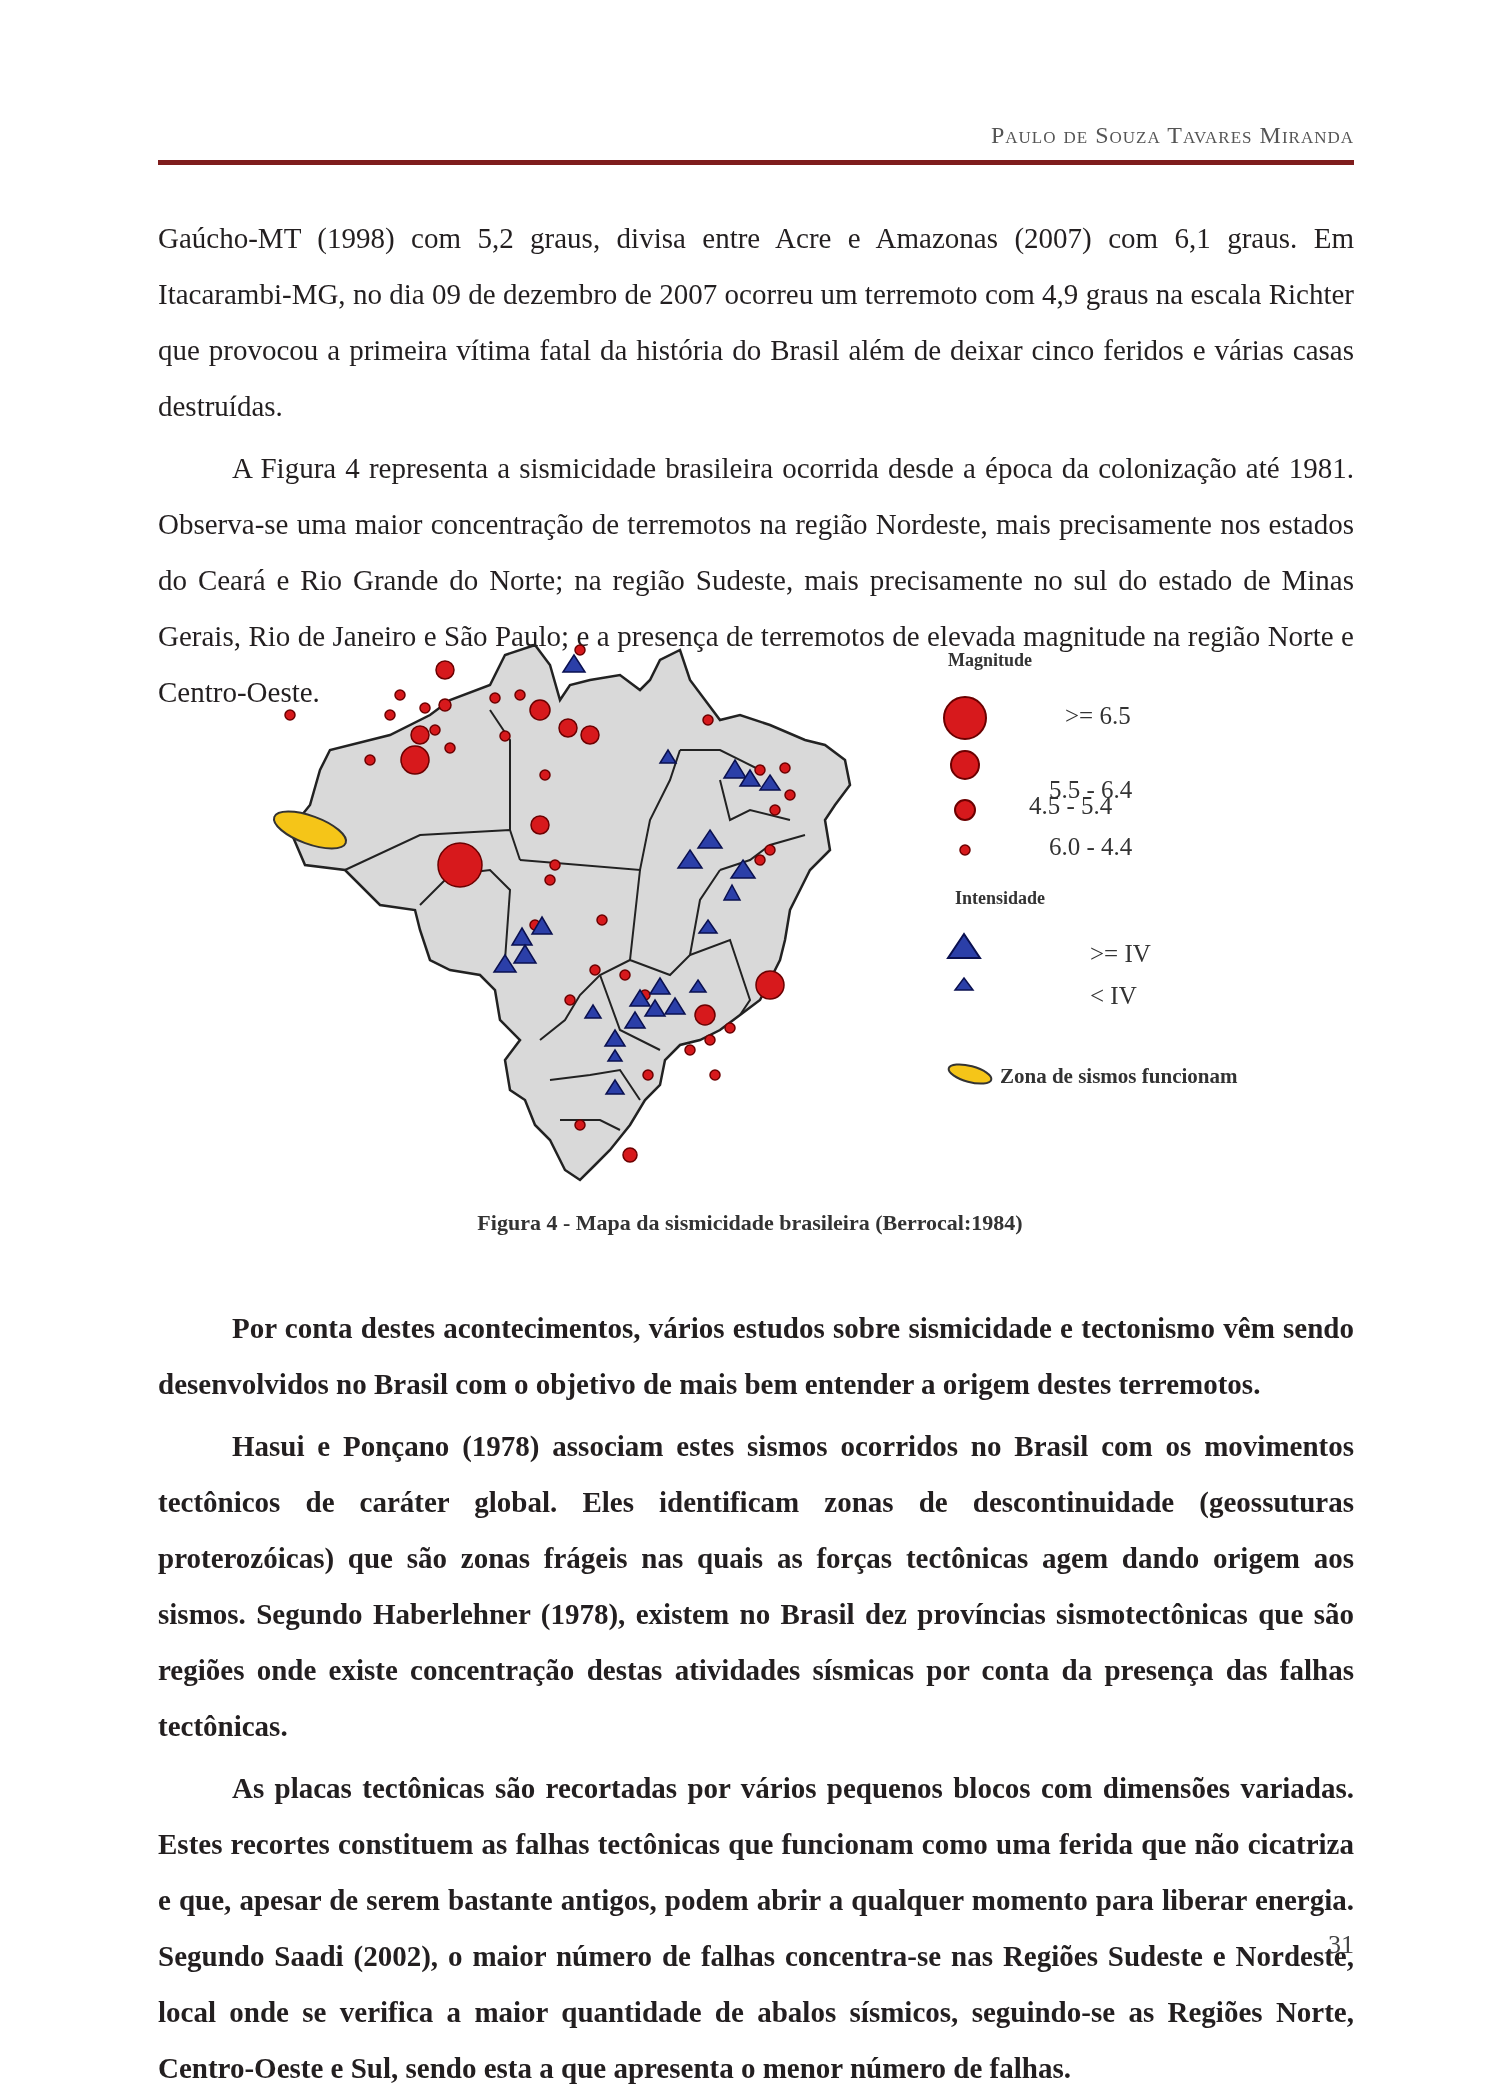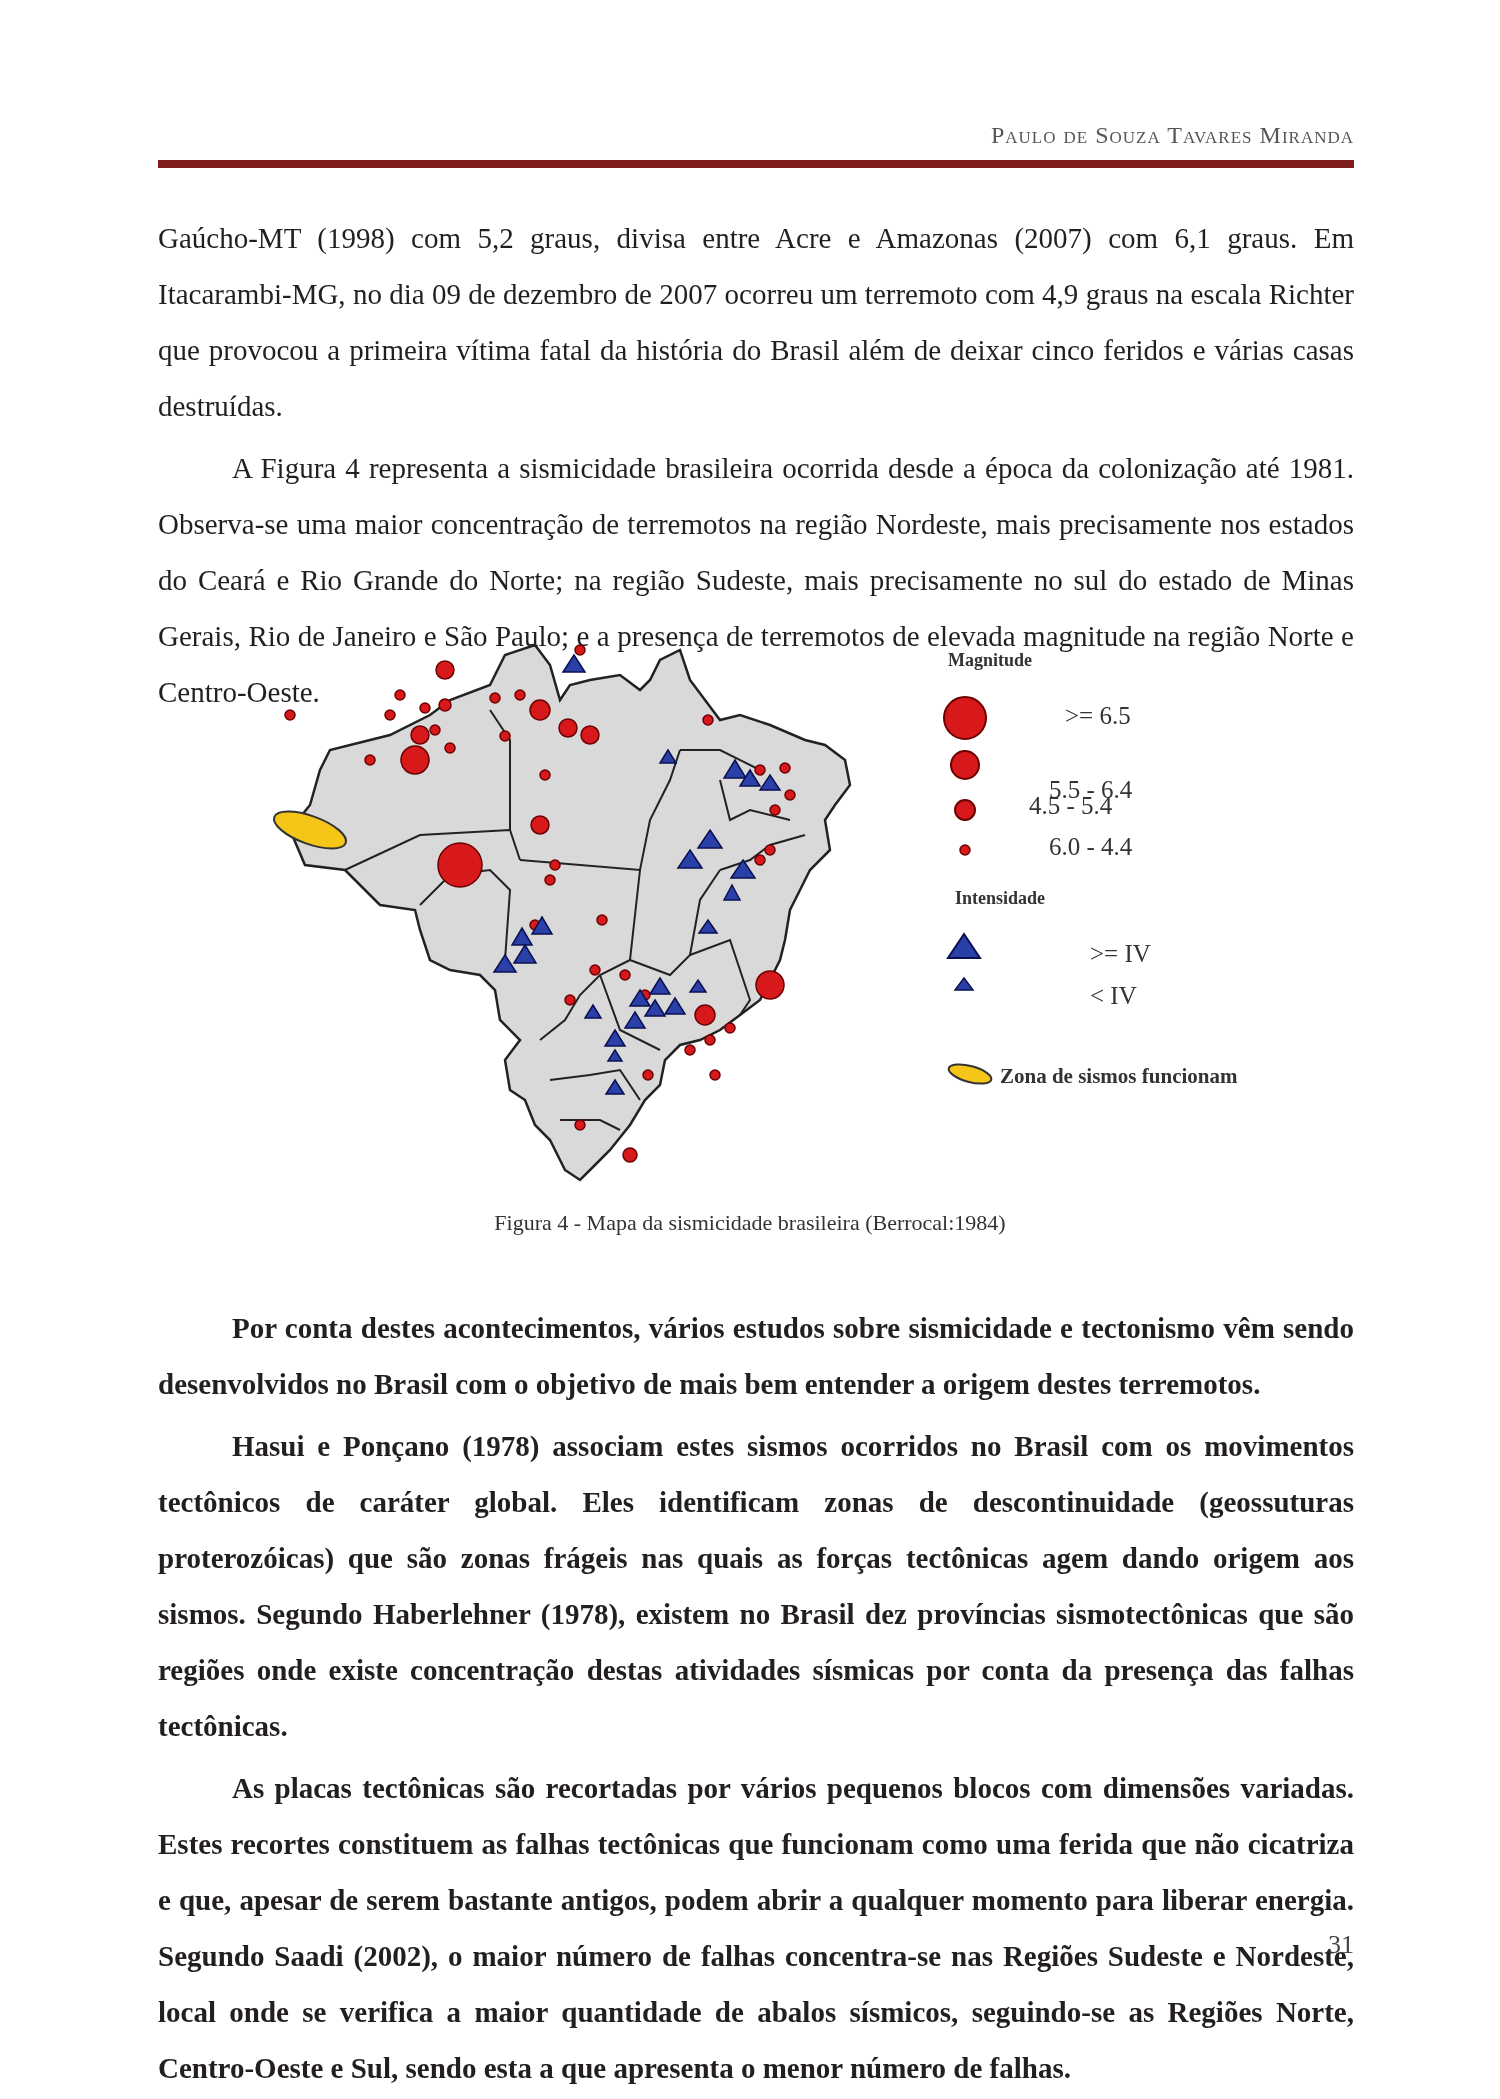--- a/index.html
+++ b/index.html
@@ -1,30 +1,30 @@
 <!DOCTYPE html>
 <html><head>
 <meta charset="utf-8">
 <style>
   html, body { margin: 0; padding: 0; background: #ffffff; }
   body { width: 1500px; height: 2099px; position: relative; overflow: hidden;
          font-family: "Liberation Serif", "DejaVu Serif", serif; color: #231f20; }
   .header { position: absolute; left: 158px; top: 118px; width: 1196px; height: 42px;
-            border-bottom: 8px solid #7f1d1d; }
+            border-bottom: 5px solid #7f1d1d; }
   .header-title { position: absolute; right: 0; top: 4px; font-size: 24px; letter-spacing: 1px;
                   font-variant: small-caps; color: #555; }
   .text-block { position: absolute; left: 158px; width: 1196px; font-size: 29px; line-height: 56px;
                 text-align: justify; }
   .text-block p { margin: 0 0 6px 0; text-indent: 0; }
   .text-block p.indent { text-indent: 74px; }
   #block1 { top: 210px; }
   #block2 { top: 1300px; font-weight: bold; }
   .figure { position: absolute; left: 250px; top: 620px; width: 1050px; height: 580px; }
   .caption { position: absolute; left: 0; width: 1500px; top: 1210px; text-align: center;
-             font-size: 22px; color: #333; }
+             font-size: 22px; color: #333; font-weight: bold; }
   .legend { position: absolute; left: 655px; top: 0; width: 400px; height: 470px;
             font-family: "Liberation Serif", serif; color: #333; }
   .legend .title { position: absolute; font-weight: bold; font-size: 18px; }
   .legend .lbl { position: absolute; font-size: 25px; }
   .legend .zona { position: absolute; font-weight: bold; font-size: 21px; }
   .page-number { position: absolute; right: 146px; top: 1930px; font-size: 26px; color: #444; }
 </style>
 </head>
 <body>
 

